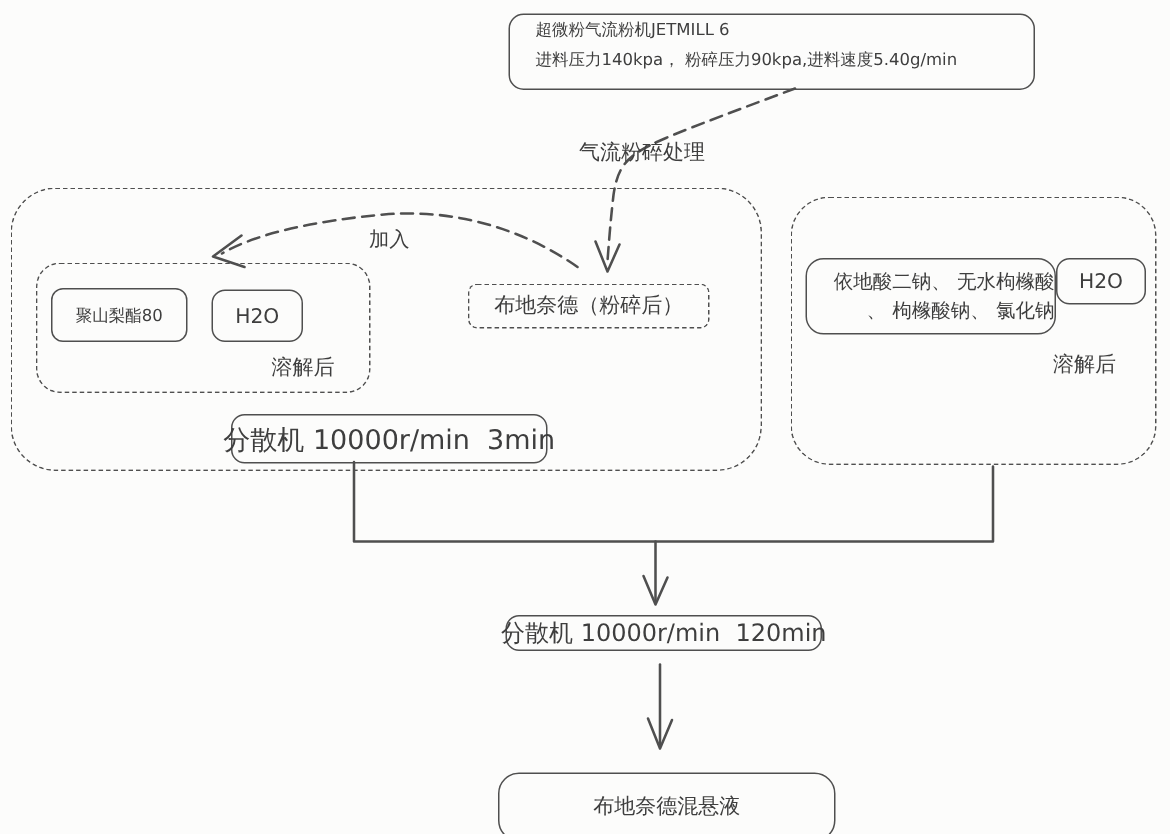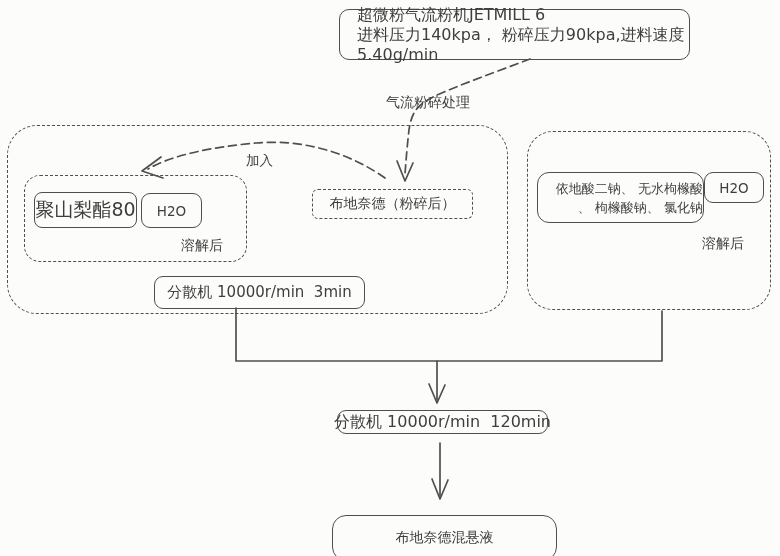--- a/index.html
+++ b/index.html
@@ -14,35 +14,35 @@
   }
   .connectors{position:absolute;left:0;top:0;width:780px;height:556px;pointer-events:none;}
   .box{position:absolute;box-sizing:border-box;border:1.6px solid var(--stroke);background:transparent;}
   .dashed{border-style:dashed;}
   .center{display:flex;align-items:center;justify-content:center;text-align:center;}
   .lbl{position:absolute;white-space:pre;line-height:1.2;}
   .pre{white-space:pre;}
 
   
   .jetmill{left:339px;top:9px;width:351px;height:51px;border-radius:10px;
-    display:flex;flex-direction:column;justify-content:center;padding-left:17px;
-    font-size:16px;line-height:20px;}
+    display:flex;flex-direction:column;padding-left:17px;
+    font-size:11px;line-height:20px;}
   
   .lab-jetmilling{left:386px;top:94px;font-size:14px;text-align:center;}
   .lab-add{left:243px;top:152px;font-size:13.5px;background:var(--bg);padding:0 3px;}
   .lab-dissolve-left{left:181px;top:237px;font-size:14px;}
   .lab-dissolve-right{left:702px;top:235px;font-size:14px;}
 
   
   .outer-left{left:7px;top:125px;width:501px;height:189px;border-radius:30px;}
   .inner-left{left:24px;top:175px;width:223px;height:87px;border-radius:16px;}
-  .polysorbate{left:34px;top:192px;width:103px;height:36px;border-radius:8px;font-size:19px;}
+  .polysorbate{left:34px;top:192px;width:91px;height:36px;border-radius:8px;font-size:11px;}
   .h2o-left{left:141px;top:193px;width:61px;height:35px;border-radius:9px;font-size:13.5px;}
   .budesonide{left:312px;top:189px;width:161px;height:30px;border-radius:6px;font-size:14px;}
-  .disperser1{left:154px;top:276px;width:211px;height:33px;border-radius:9px;font-size:15px;}
+  .disperser1{left:154px;top:276px;width:211px;height:33px;border-radius:9px;font-size:18px;}
 
   
   .outer-right{left:527px;top:131px;width:244px;height:179px;border-radius:26px;}
   .salts{left:537px;top:172px;width:167px;height:51px;border-radius:12px;
     display:flex;flex-direction:column;justify-content:center;align-items:flex-end;
     font-size:13px;line-height:19px;}
   .h2o-right{left:704px;top:172px;width:60px;height:31px;border-radius:9px;font-size:13.5px;}
 
   
   .disperser2{left:337px;top:410px;width:211px;height:24px;border-radius:9px;font-size:16px;}

